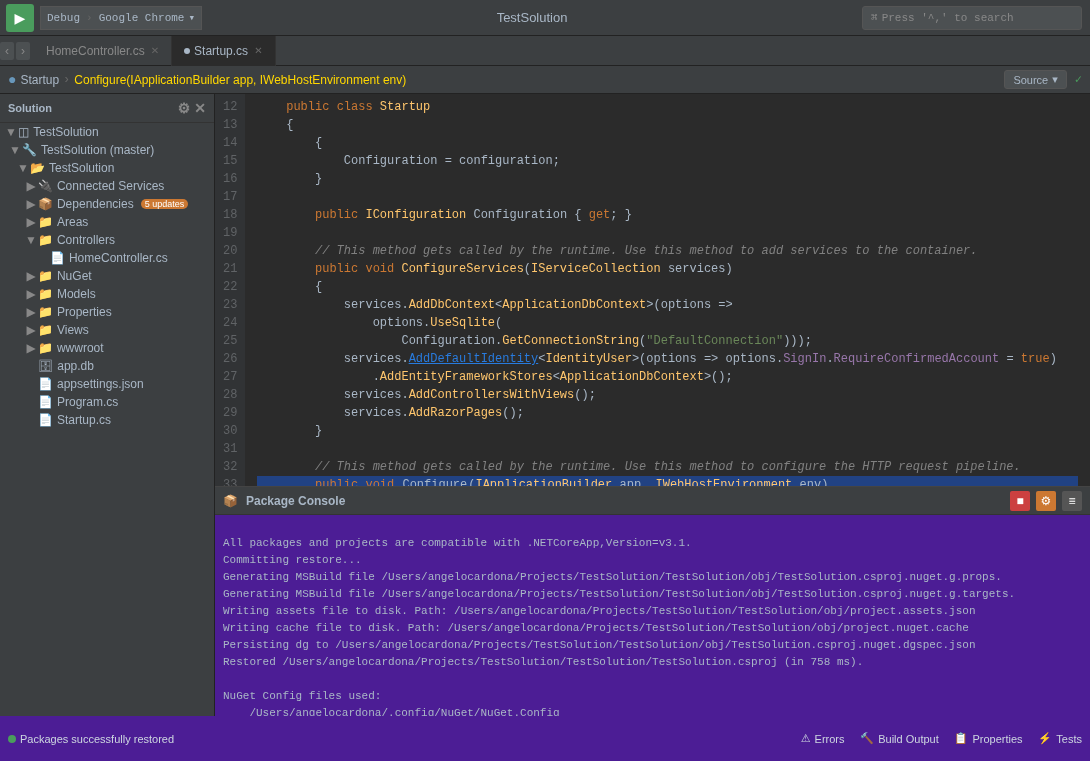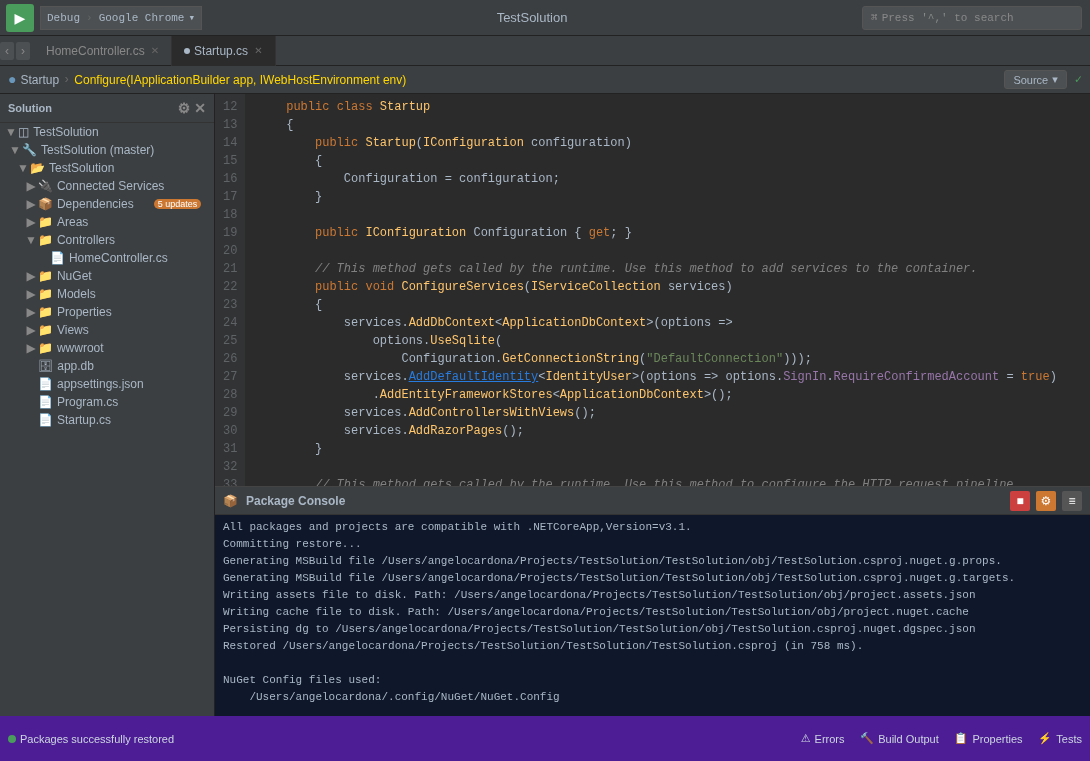--- a/index.html
+++ b/index.html
@@ -181,21 +181,21 @@
       color: #a9b7c6;
       font-family: sans-serif;
       font-size: 12px;
       white-space: nowrap;
     }
     .tree-item .indent { display: inline-block; flex-shrink: 0; }
     .tree-item .arrow { width: 14px; text-align: center; color: #888; flex-shrink: 0; }
     .tree-item .item-icon { margin-right: 4px; font-size: 12px; flex-shrink: 0; }
     .tree-item .item-label { overflow: hidden; text-overflow: ellipsis; }
     .tree-item .badge {
-      margin-left: 20px;
+      margin-left: 7px;
       background: #cc7832;
       color: white;
       font-size: 9px;
       padding: 0 4px;
       border-radius: 8px;
     }
 
     
     .editor-area {
       flex: 1;
@@ -260,25 +260,25 @@
       font-family: sans-serif;
       font-size: 12px;
       color: #a9b7c6;
       gap: 8px;
     }
     .console-header .panel-title { font-weight: bold; }
     .console-header-icons { margin-left: auto; display: flex; gap: 6px; }
     .console-output {
       flex: 1;
       overflow-y: auto;
-      padding: 4px 8px;
+      padding: 20px 8px;
       font-size: 11px;
       line-height: 17px;
       color: #a9b7c6;
-      background: #0f172a;
+      background: #4c1d95;
     }
 
     
     .status-bar {
       height: 45px;
       background: #4c1d95;
       display: flex; align-items: center;
       padding: 0 8px;
       flex-shrink: 0;
     }
@@ -508,21 +508,20 @@
         <div>30</div>
         <div>31</div>
         <div>32</div>
         <div>33</div>
         <div style="position:relative;">34<span style="color:#6a8759;position:absolute;left:-14px;top:0;">▶</span></div>
 
       </div>
       <div class="code-content">
         <div class="code-line">    <span class="kw">public class</span> <span class="type">Startup</span></div>
         <div class="code-line">    {</div>
-        <div class="code-line">        <span class="kw">public</span> <span class="method">Startup</span>(<span class="type">IConfiguration</span> <span class="param">configuration</span>)</div>
         <div class="code-line">        {</div>
         <div class="code-line">            <span class="var">Configuration</span> = <span class="var">configuration</span>;</div>
         <div class="code-line">        }</div>
         <div class="code-line"> </div>
         <div class="code-line">        <span class="kw">public</span> <span class="type">IConfiguration</span> <span class="var">Configuration</span> { <span class="kw">get</span>; }</div>
         <div class="code-line"> </div>
         <div class="code-line">        <span class="comment">// This method gets called by the runtime. Use this method to add services to the container.</span></div>
         <div class="code-line">        <span class="kw">public void</span> <span class="method">ConfigureServices</span>(<span class="type">IServiceCollection</span> <span class="param">services</span>)</div>
         <div class="code-line">        {</div>
         <div class="code-line">            <span class="var">services</span>.<span class="method">AddDbContext</span>&lt;<span class="type">ApplicationDbContext</span>&gt;(<span class="param">options</span> =&gt;</div>

